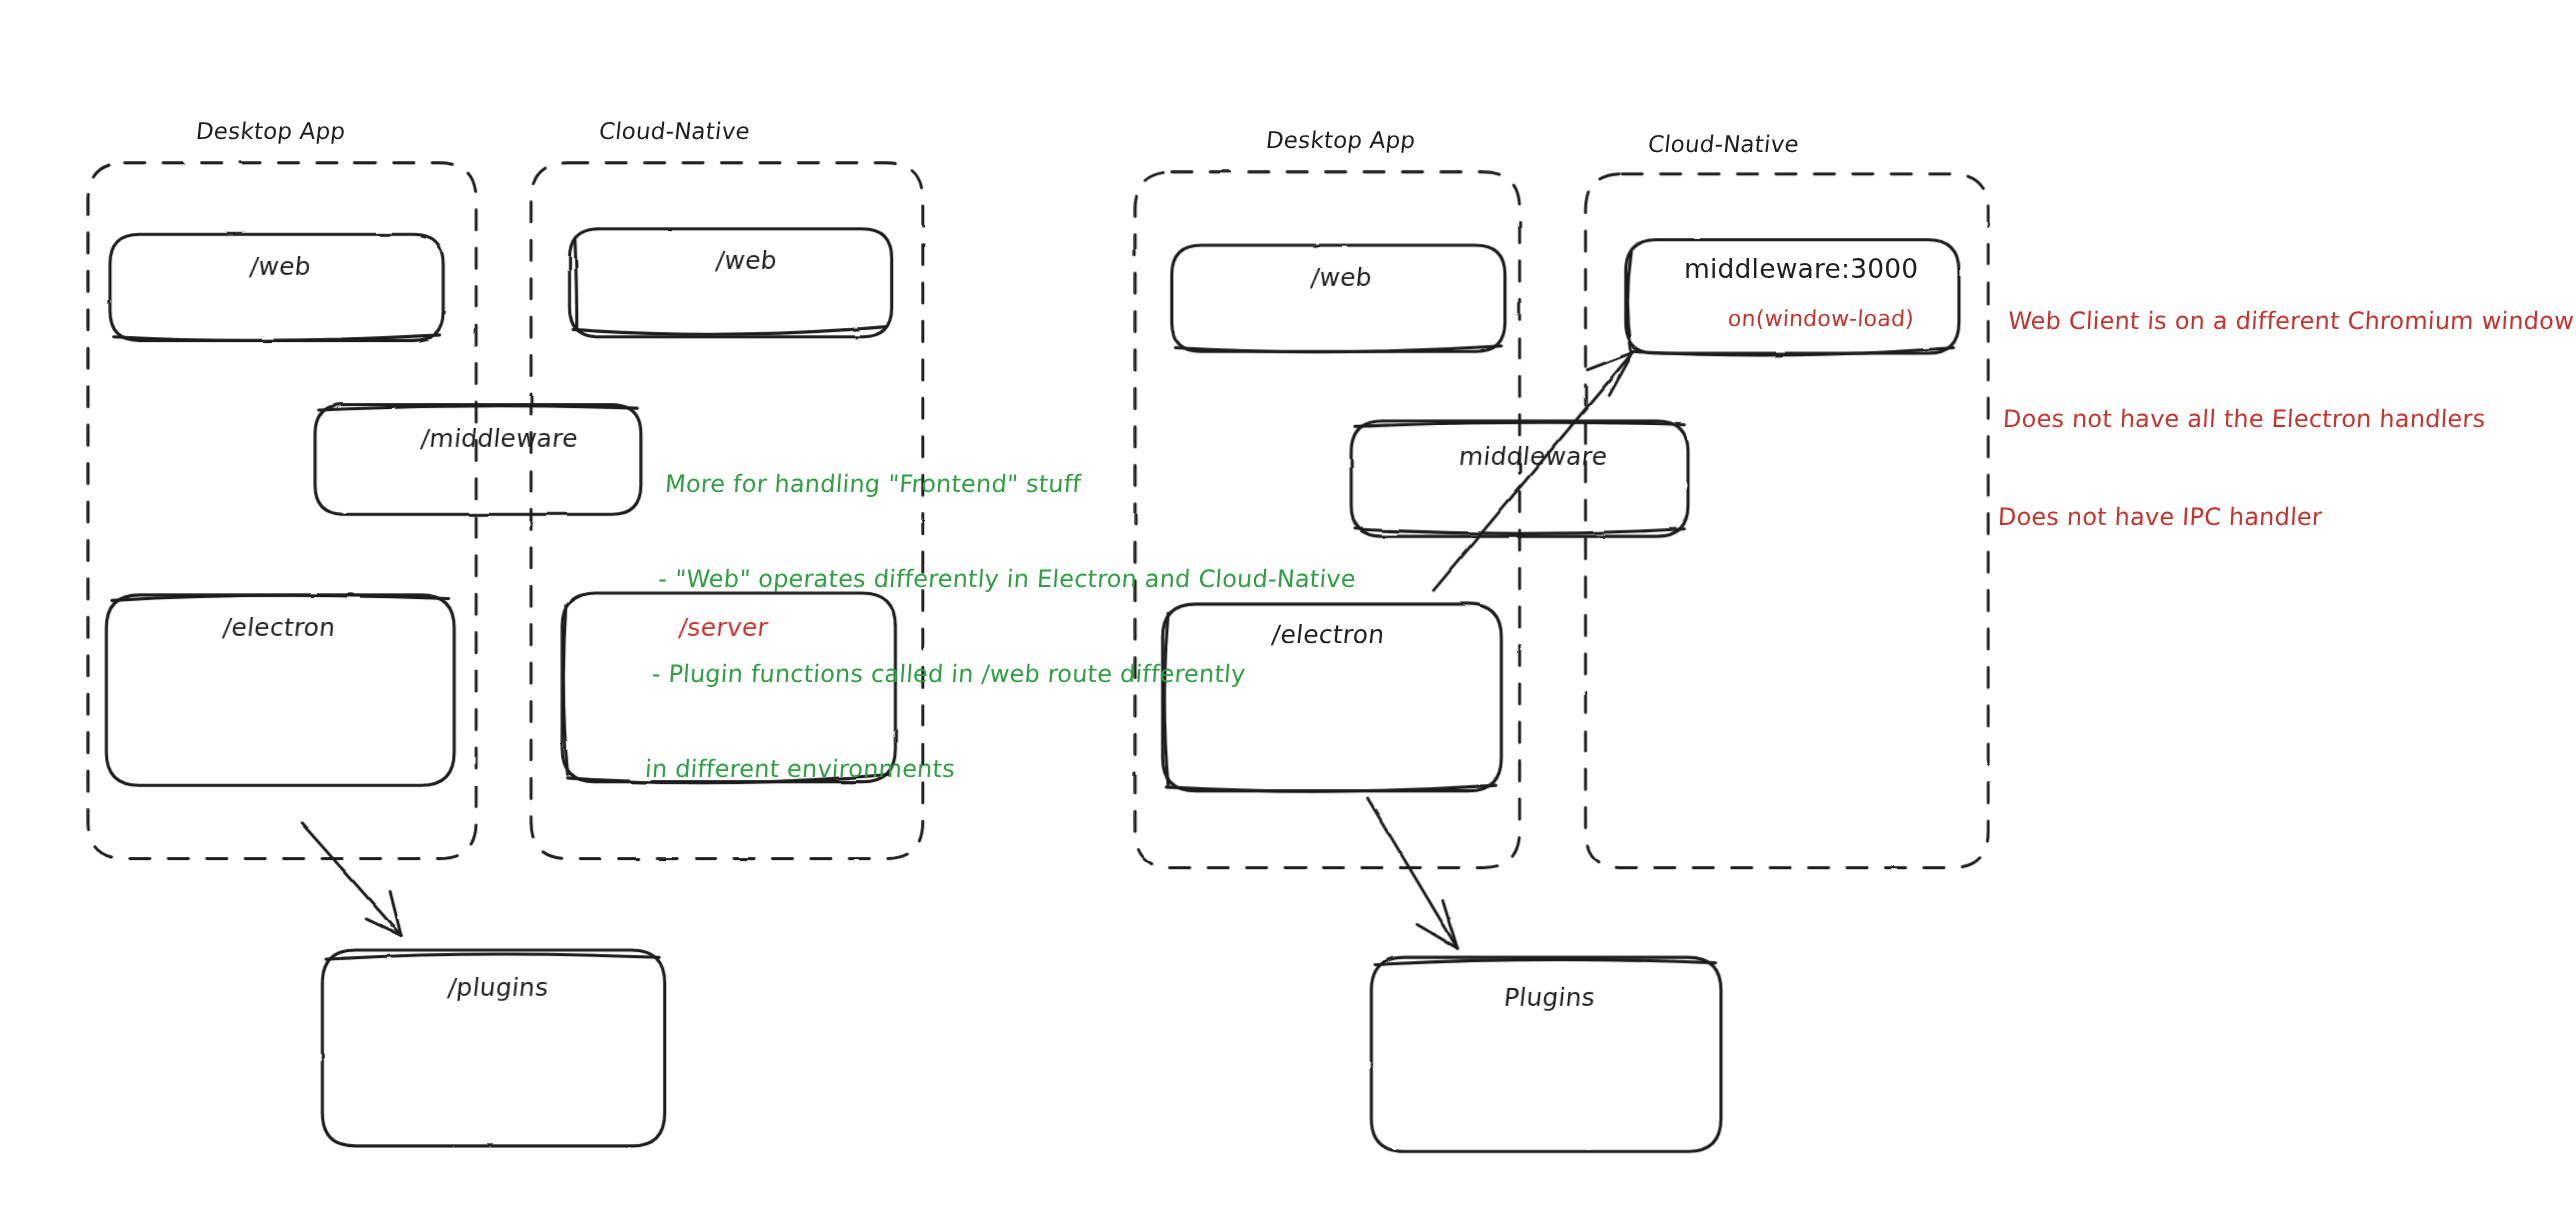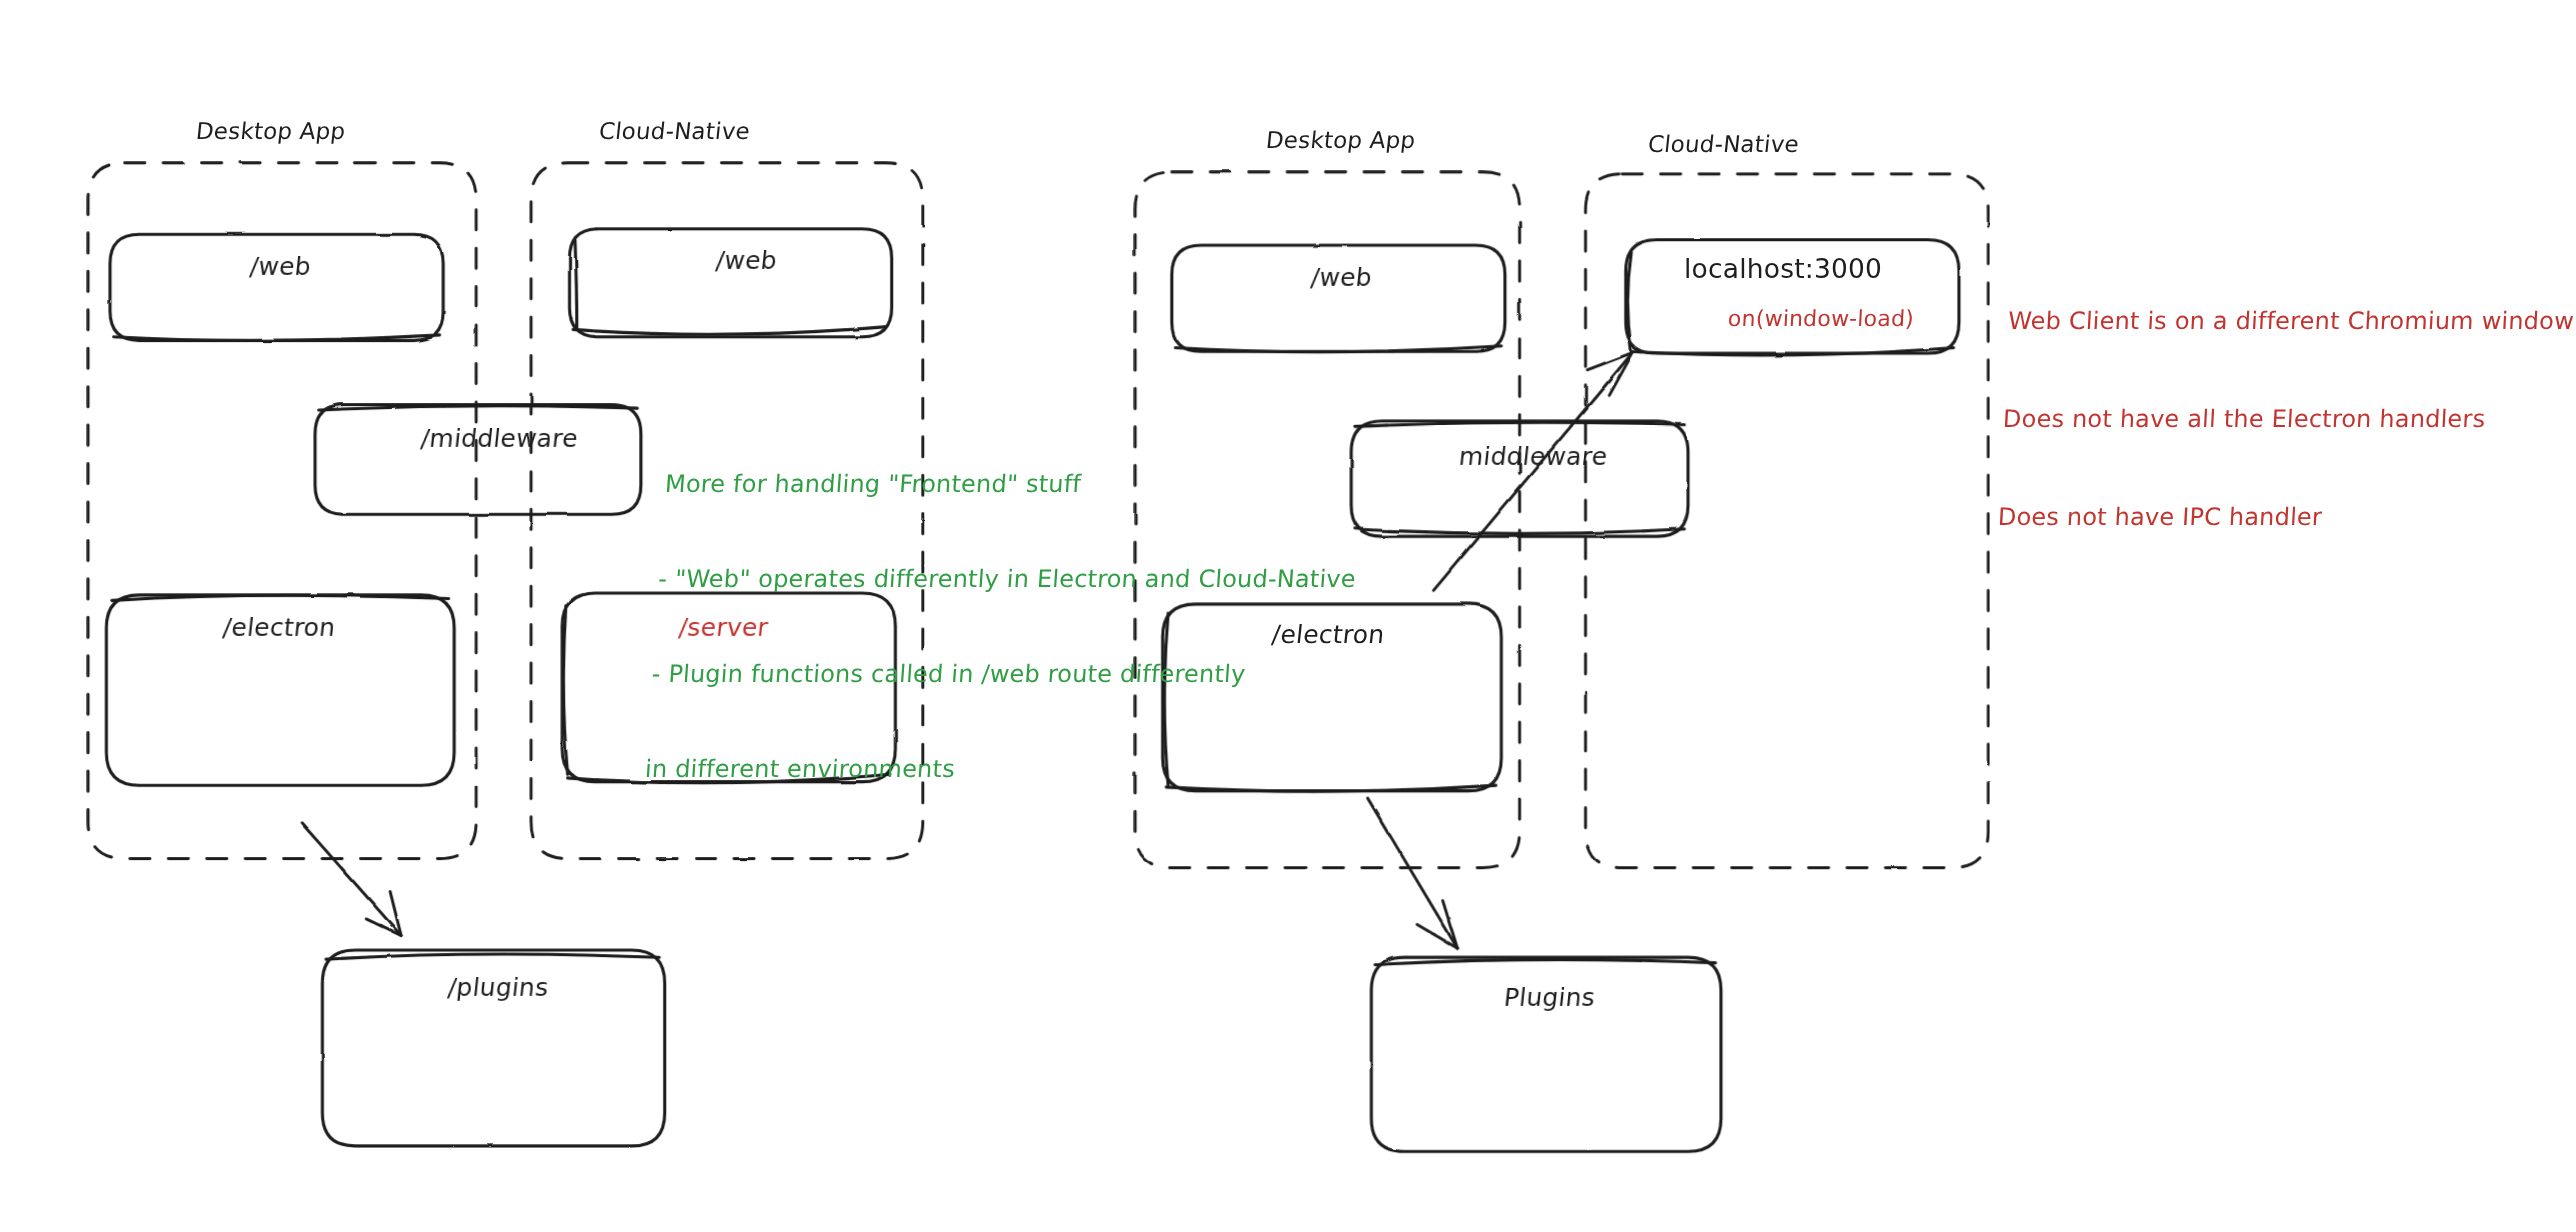--- a/index.html
+++ b/index.html
@@ -196,21 +196,21 @@
   <div class="lbl box-label red-text" style="left:679px; top:612px;">/server</div>
 
   <div class="lbl box-label" style="left:448px; top:972px;">/plugins</div>
 
   <div class="lbl group-title" style="left:1266px; top:126px;">Desktop App</div>
 
   <div class="lbl group-title" style="left:1648px; top:130px;">Cloud-Native</div>
 
   <div class="lbl box-label" style="left:1311px; top:262px;">/web</div>
 
-  <div class="lbl box-label-plain" style="left:1684px; top:252px;">localhost:3000</div>
+  <div class="lbl box-label-plain" style="left:1684px; top:252px;">middleware:3000</div>
 
   <div class="lbl sub-red" style="left:1728px; top:305px;">on(window-load)</div>
 
   <div class="lbl box-label" style="left:1459px; top:441px;">middleware</div>
 
   <div class="lbl box-label" style="left:1272px; top:619px;">/electron</div>
 
   <div class="lbl box-label" style="left:1504px; top:982px;">Plugins</div>
 
   <div class="lbl note-green" style="left:655px; top:406px;">

